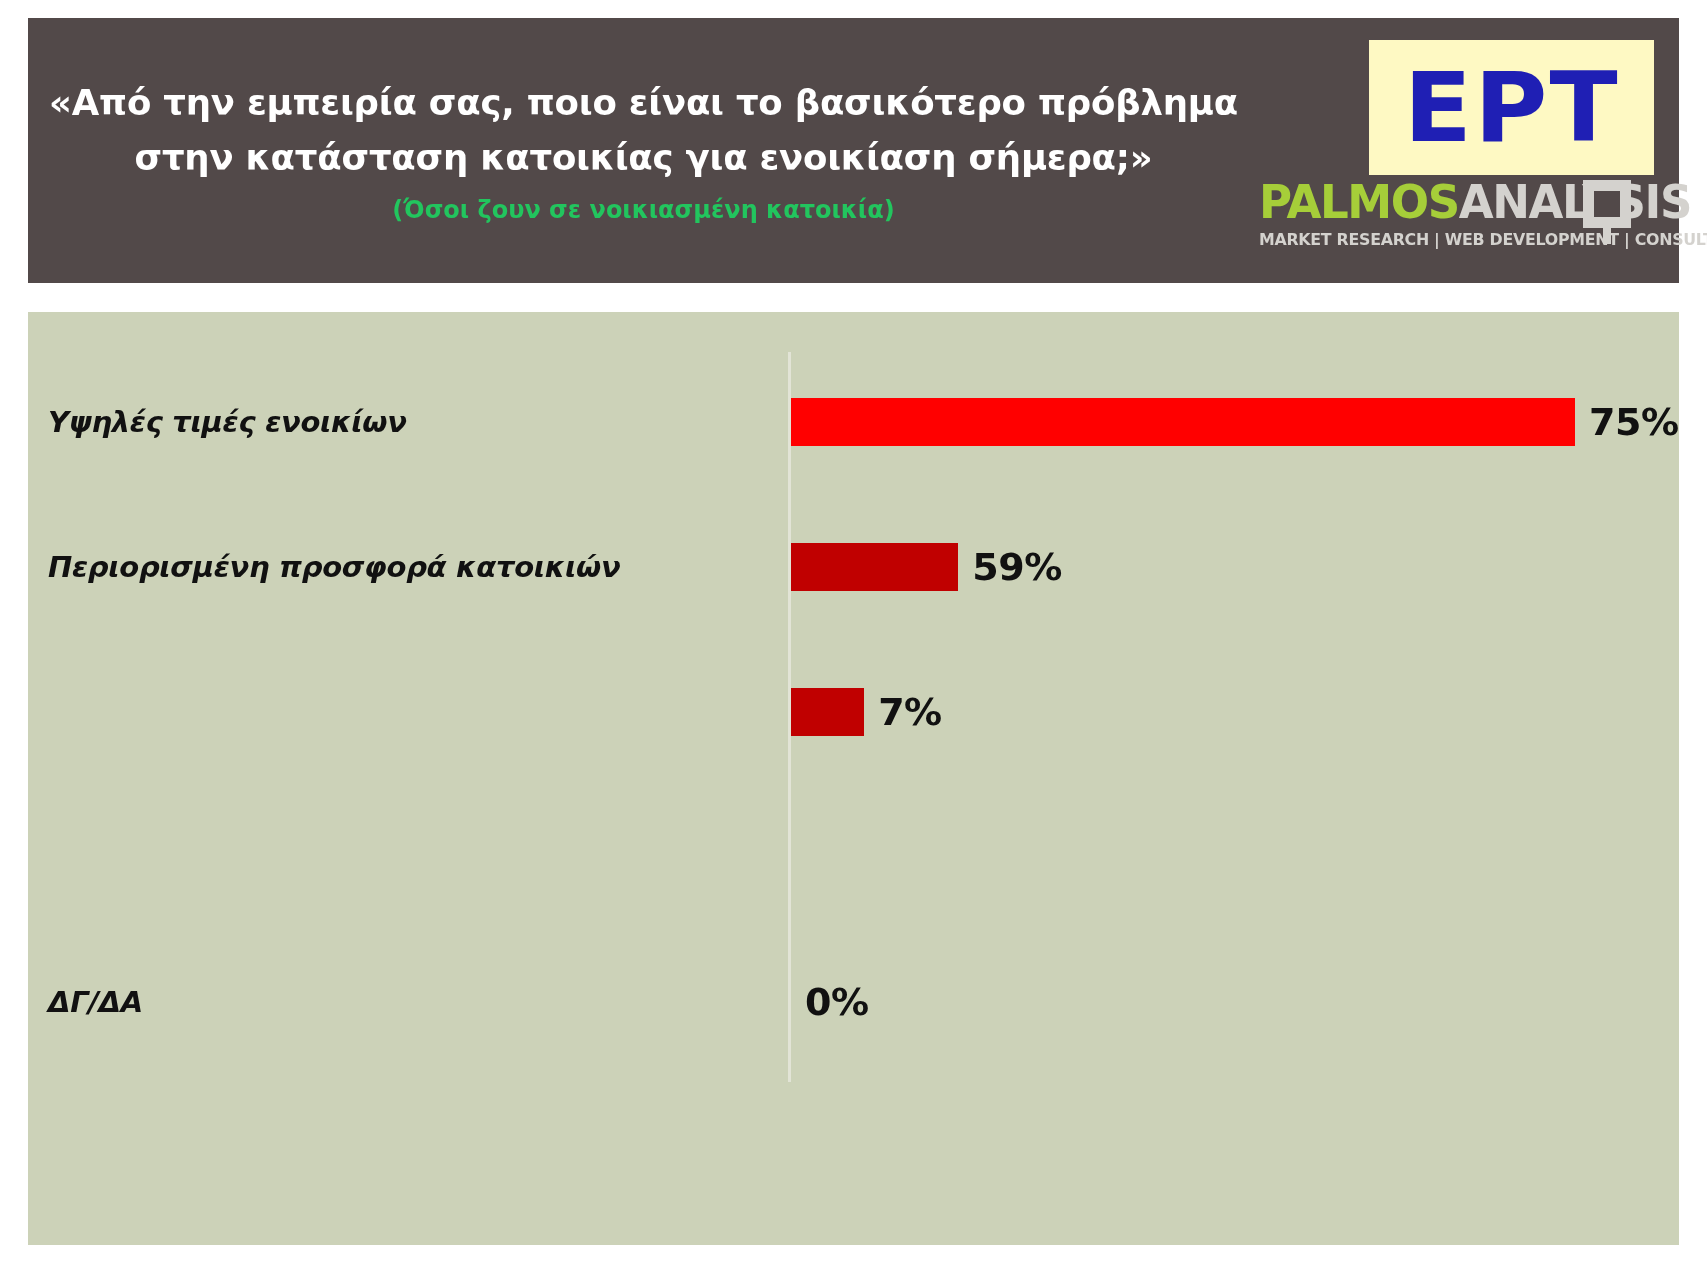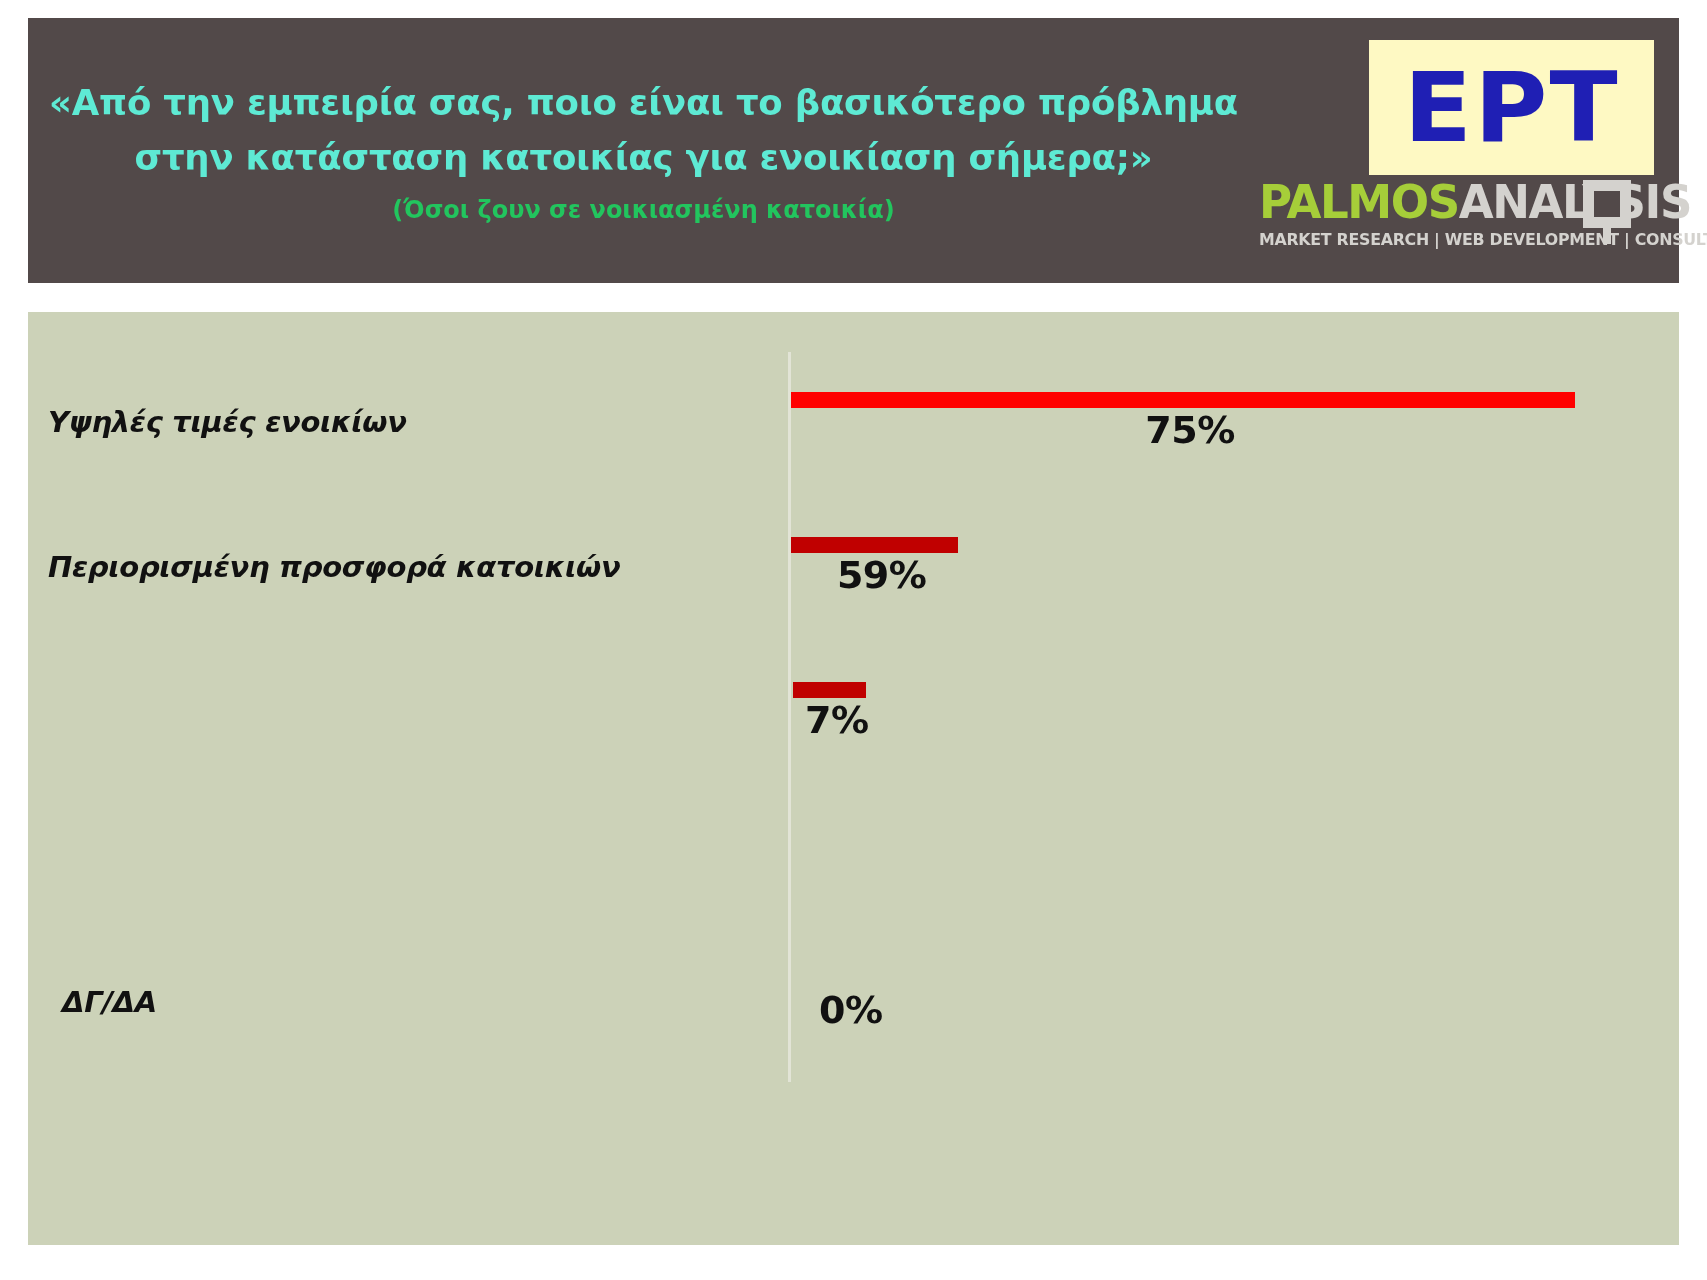--- a/index.html
+++ b/index.html
@@ -38,21 +38,21 @@
   .header-text {
     flex: 1 1 auto;
     display: flex;
     flex-direction: column;
     justify-content: center;
     align-items: center;
     padding: 0 10px 0 10px;
   }
 
   .title-line {
-    color: #5eead4;
+    color: #ffffff;
     font-family: "DejaVu Sans", sans-serif;
     font-weight: bold;
     font-size: 35.5px;
     line-height: 1.55;
     letter-spacing: -0.2px;
     text-align: center;
     white-space: nowrap;
   }
 
   .subtitle-line {
@@ -180,21 +180,21 @@
     font-size: 29px;
     color: #111111;
     white-space: nowrap;
     letter-spacing: -0.3px;
   }
 
   .bar-wrap {
     position: absolute;
     left: 763px;
     display: flex;
-    flex-direction: column;
+    flex-direction: row;
     align-items: center;
     height: 100%;
   }
 
   .bar {
     height: 48px;
   }
 
   .bar-value {
     font-family: "DejaVu Sans", sans-serif;
@@ -250,21 +250,21 @@
             <div class="bar" style="width: 167.253px; background: rgb(192, 0, 0);"></div>
             <div class="bar-value">59%</div>
           </div>
         </div>
         <div class="row" style="top: 370px;">
           <div class="bar-wrap">
             <div class="bar" style="width: 73.1733px; background: rgb(192, 0, 0);"></div>
             <div class="bar-value">7%</div>
           </div>
         </div>
-        <div class="row" style="top: 660px; margin-left: 14px;">
+        <div class="row" style="top: 660px;">
           <div class="row-label">ΔΓ/ΔΑ</div>
           <div class="bar-wrap">
             <div class="bar" style="width: 0px; background: rgb(204, 210, 184);"></div>
             <div class="bar-value">0%</div>
           </div>
         </div>
       </div>
   </div>
 
 </div>

